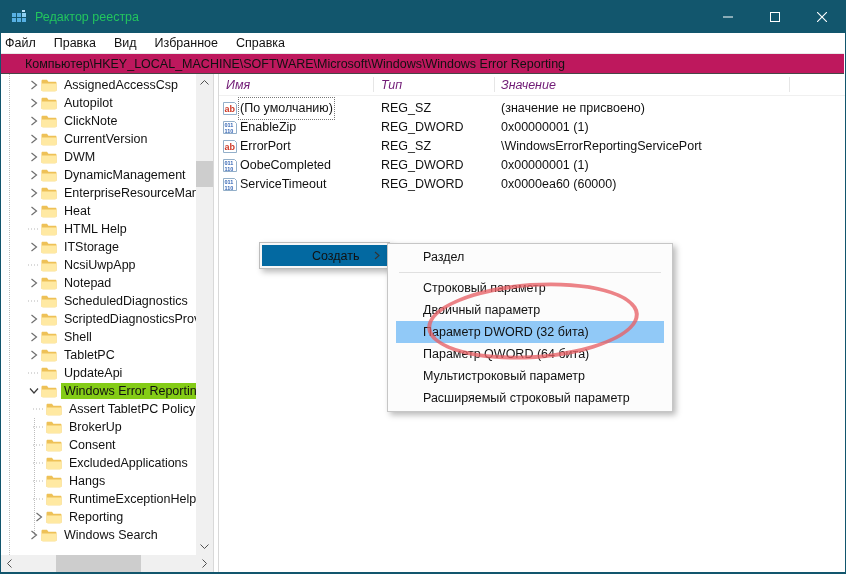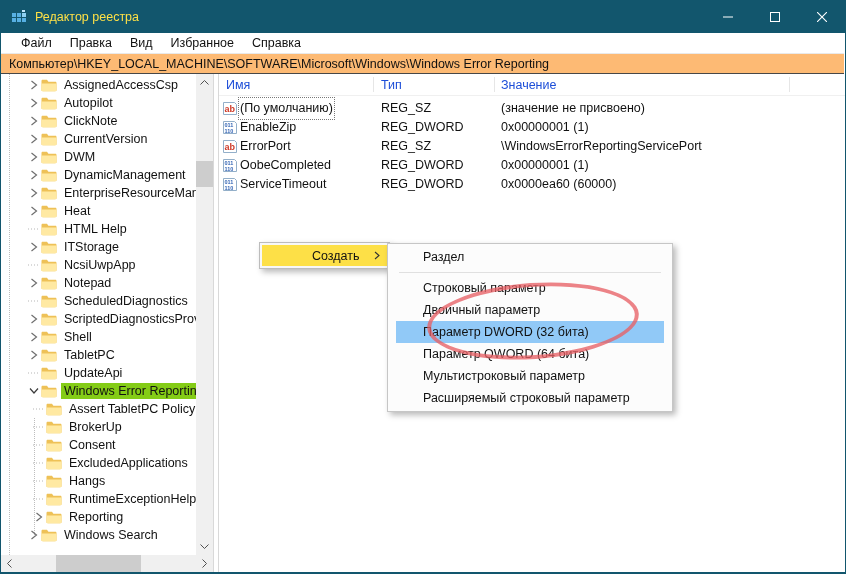--- a/index.html
+++ b/index.html
@@ -6,33 +6,33 @@
   html,body { background:#e8e8e8; }
   .window {
     position:relative; width:846px; height:574px;
     font-family:"Liberation Sans","DejaVu Sans",sans-serif;
     font-size:12.5px; color:#111; background:#fff;
     border:1px solid #12566d; border-bottom-width:2px;
     overflow:hidden;
   }
   
   .titlebar { position:absolute; top:0; left:0; right:0; height:32px;
-    background:#12566d; display:flex; align-items:center; color:#fde047; }
+    background:#12566d; display:flex; align-items:center; color:#22c55e; }
   .app-icon { margin-left:10px; display:flex; }
   .title { margin-left:8px; font-size:12.5px; }
   .controls { margin-left:auto; display:flex; height:32px; }
   .ctrl { width:47px; height:32px; display:flex; align-items:center; justify-content:center; }
   
   .menubar { position:absolute; top:32px; left:0; right:0; height:20px;
     background:#fff; display:flex; align-items:center; }
   .menu-item { padding:0 9px; height:20px; line-height:20px; }
-  .menu-item:first-child { padding-left:20px; }
+  .menu-item:first-child { padding-left:4px; }
   
   .addressbar { position:absolute; top:52px; left:0; right:1px; height:21px;
-    background:#fdba74; line-height:20px; padding-left:8px; white-space:nowrap;
+    background:#be185d; line-height:20px; padding-left:24px; white-space:nowrap;
     overflow:hidden; border-top:1px solid #e9e9e9; border-bottom:1px solid #474747; }
   
   .tree-panel { position:absolute; left:0; top:73px; width:212px; bottom:0; background:#fff; overflow:hidden; }
   .tree-rows { position:absolute; left:0; top:2px; right:17px; bottom:17px; overflow:hidden; }
   .tree-row { height:18px; display:flex; align-items:center; white-space:nowrap; }
   .tree-row.lvl0 { padding-left:25px; }
   .tree-row.lvl1 { padding-left:30px; }
   .chev { width:15px; display:inline-flex; justify-content:center; align-items:center; flex:none; }
   .ficon { margin-right:4px; display:inline-flex; flex:none; }
   .tlabel { padding:1px 3px; }
@@ -44,33 +44,33 @@
   .vscroll .thumb { position:absolute; left:0; right:0; top:87px; height:26px; background:#cdcdcd; }
   .hscroll { position:absolute; left:0; right:0; bottom:0; height:17px; background:#f0f0f0; }
   .hscroll .thumb { position:absolute; top:0; bottom:0; left:55px; width:85px; background:#cdcdcd; }
   .sarrow { position:absolute; width:17px; height:17px; display:flex; align-items:center; justify-content:center; }
   
   .splitter { position:absolute; left:212px; top:73px; bottom:0; width:6px; background:#fff;
     border-left:1px solid #d9d9d9; border-right:1px solid #d9d9d9; }
   
   .list-panel { position:absolute; left:218px; top:73px; right:0; bottom:0; background:#fff; }
   .list-header { position:absolute; top:0; left:0; right:0; height:22px; border-bottom:1px solid #f0f0f0; }
-  .hcell { position:absolute; top:0; line-height:22px; color:#1d4ed8; }
+  .hcell { position:absolute; top:0; line-height:22px; color:#701a75;font-style:italic; }
   .hsep { position:absolute; top:3px; bottom:3px; width:1px; background:#e6e6e6; }
   .lrow { position:absolute; left:0; right:0; height:19px; line-height:19px; white-space:nowrap; }
   .licon { position:absolute; left:4px; top:3px; display:flex; }
   .lname { position:absolute; left:21px; }
   .lname.focused { outline:1px dotted #787878; outline-offset:1px; }
   .ltype { position:absolute; left:162px; }
   .lval  { position:absolute; left:282px; }
   
   .menu-parent { position:absolute; left:258px; top:241px; width:131px; height:27px;
     background:#f7f7f7; border:1px solid #bcbcbc; box-shadow:3px 3px 6px rgba(0,0,0,0.28);
     padding:2px; z-index:10; }
-  .menu-parent-item { height:21px; background:#fde047; display:flex; align-items:center; position:relative; }
+  .menu-parent-item { height:21px; background:#0369a1; display:flex; align-items:center; position:relative; }
   .menu-parent-item .lab { margin-left:50px; }
   .menu-parent-item .arrow { position:absolute; right:7px; display:flex; }
   .submenu { position:absolute; left:386px; top:242px; width:286px;
     background:#fcfcfc; border:1px solid #c6c6c6; box-shadow:3px 3px 6px rgba(0,0,0,0.28);
     padding:2px 8px; z-index:11; }
   .smi { height:22px; line-height:22px; padding-left:27px; white-space:nowrap; }
   .smi.hl { background:#91c9f7; }
   .sepr { height:9px; position:relative; }
   .sepr::after { content:''; position:absolute; left:3px; right:3px; top:4px; height:1px; background:#e0e0e0; }
   .red-ellipse { position:absolute; left:426px; top:282px; width:212px; height:76px;

